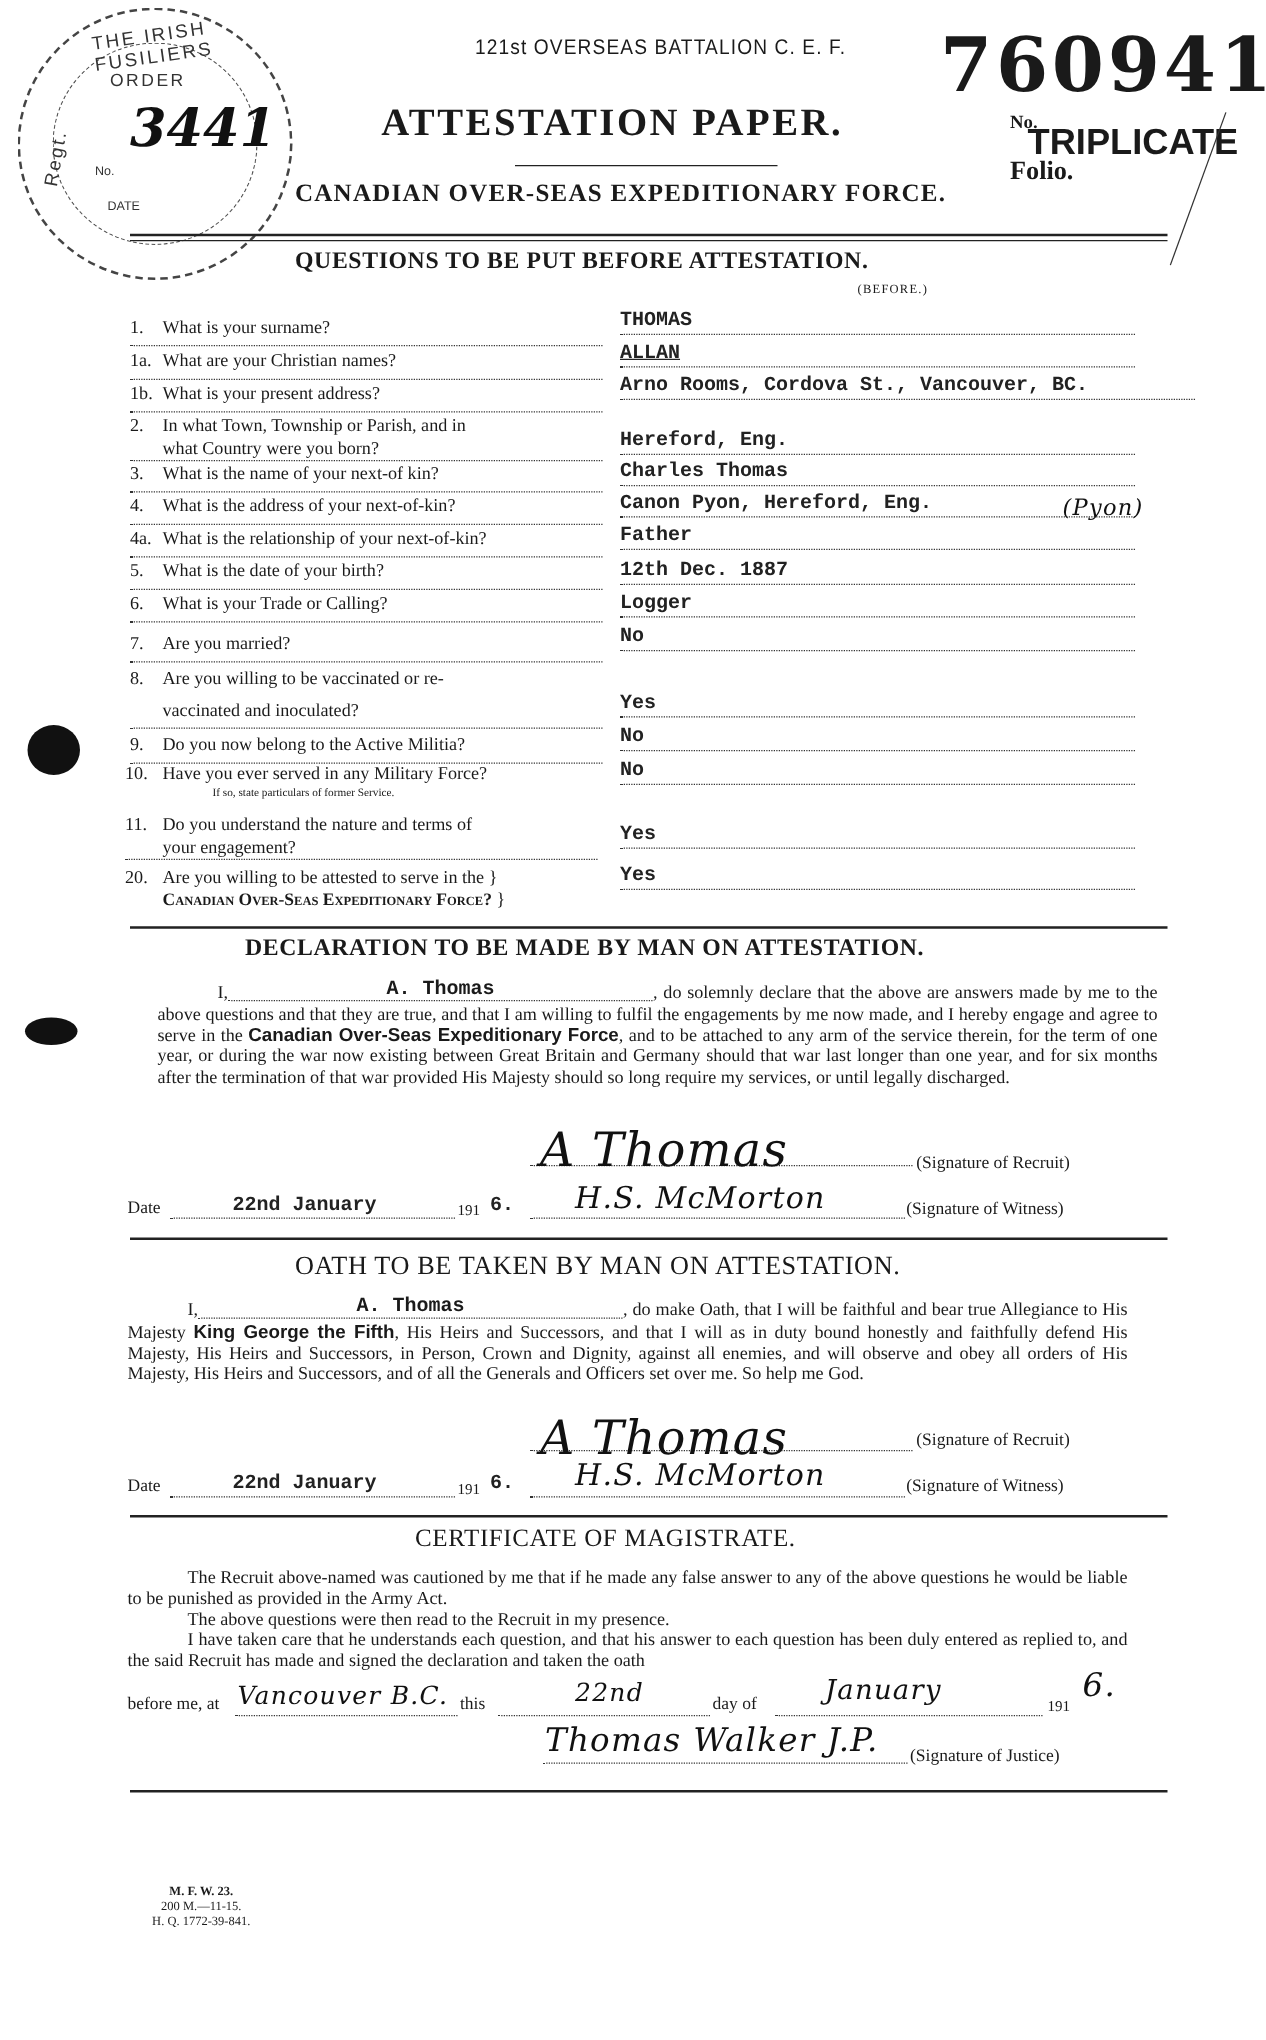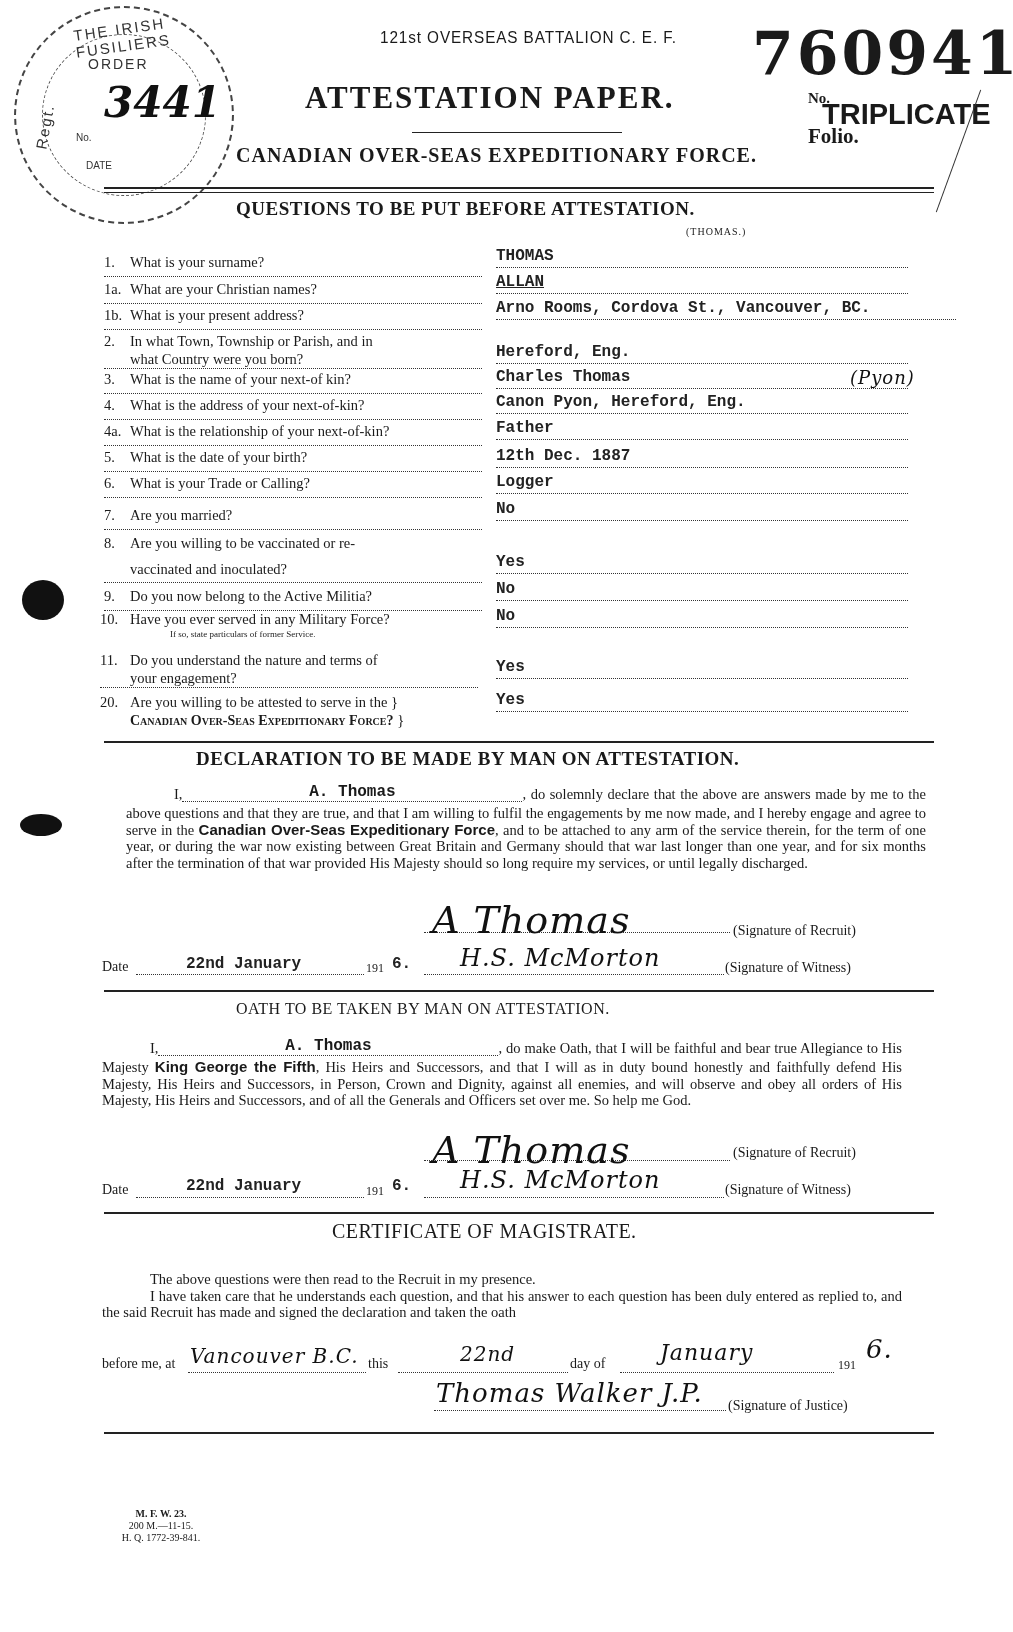--- a/index.html
+++ b/index.html
@@ -77,42 +77,42 @@
 <div class="abs regno">760941</div>
 <div class="abs no-label">No.</div>
 <div class="abs triplicate">TRIPLICATE</div>
 <div class="abs folio-label">Folio.</div>
 <div class="slash" style="left:958px; top:86px; height:130px; transform: rotate(20deg);"></div>
 
 <div class="rule" style="left:104px; top:187px; width:830px;"></div>
 <div class="rule thin" style="left:104px; top:192px; width:830px;"></div>
 
 <div class="abs section-h" style="left:236px; top:198px;">QUESTIONS TO BE PUT BEFORE ATTESTATION.</div>
-<div class="abs answers-lbl">(THOMAS.)</div>
+<div class="abs answers-lbl">(BEFORE.)</div>
 
 <div>
 
   <div class="q dots" style="top:249px;"><span class="n">1.</span><span>What is your surname?</span></div>
   <div class="ans typed dots" style="top:246px;">THOMAS</div>
 
   <div class="q dots" style="top:276px;"><span class="n">1a.</span><span>What are your Christian names?</span></div>
   <div class="ans typed dots" style="top:272px; text-decoration: underline;">ALLAN</div>
 
   <div class="q dots" style="top:302px;"><span class="n">1b.</span><span>What is your present address?</span></div>
   <div class="ans typed dots" style="top:298px; width:460px; white-space:nowrap;">Arno Rooms, Cordova St., Vancouver, BC.</div>
 
   <div class="q two dots" style="top:332px;"><span class="n">2.</span><span>In what Town, Township or Parish, and in</span><br><span style="padding-left:26px;">what Country were you born?</span></div>
   <div class="ans typed dots" style="top:342px;">Hereford, Eng.</div>
 
   <div class="q dots" style="top:366px;"><span class="n">3.</span><span>What is the name of your next-of kin?</span></div>
   <div class="ans typed dots" style="top:367px;">Charles Thomas</div>
 
   <div class="q dots" style="top:392px;"><span class="n">4.</span><span>What is the address of your next-of-kin?</span></div>
   <div class="ans typed dots" style="top:392px;">Canon Pyon, Hereford, Eng.</div>
-  <div class="sig" style="left:850px; top:367px; font-size:18px;">(Pyon)</div>
+  <div class="sig" style="left:850px; top:396px; font-size:18px;">(Pyon)</div>
 
   <div class="q dots" style="top:418px;"><span class="n">4a.</span><span>What is the relationship of your next-of-kin?</span></div>
   <div class="ans typed dots" style="top:418px;">Father</div>
 
   <div class="q dots" style="top:444px;"><span class="n">5.</span><span>What is the date of your birth?</span></div>
   <div class="ans typed dots" style="top:446px;">12th Dec. 1887</div>
 
   <div class="q dots" style="top:470px;"><span class="n">6.</span><span>What is your Trade or Calling?</span></div>
   <div class="ans typed dots" style="top:472px;">Logger</div>
 
@@ -150,21 +150,21 @@
 <div class="sigdots" style="left:136px; top:974px; width:228px;"></div>
 <div class="sigline typed" style="left:186px; top:955px; font-size:16px;">22nd January</div>
 <div class="sigline" style="left:366px; top:961px; font-size:12px;">191</div>
 <div class="sigline typed" style="left:392px; top:955px; font-size:16px;">6.</div>
 <div class="sigdots" style="left:424px; top:974px; width:300px;"></div>
 <div class="sig" style="left:460px; top:944px; font-size:24px;">H.S. McMorton</div>
 <div class="sigline" style="left:725px; top:960px;">(Signature of Witness)</div>
 
 <div class="rule" style="left:104px; top:990px; width:830px;"></div>
 
-<div class="abs section-h" style="left:236px; top:1000px; font-weight:normal; font-size:16px;">OATH TO BE TAKEN BY MAN ON ATTESTATION.</div>
+<div class="abs section-h" style="left:236px; top:1000px; font-weight:normal; font-size:21px;">OATH TO BE TAKEN BY MAN ON ATTESTATION.</div>
 <div class="para" style="top:1040px;">
   <span class="indent"></span><span>I,</span><span class="fill">A. Thomas</span><span>, do make Oath, that I will be faithful and bear true Allegiance to His Majesty </span><b>King George the Fifth</b><span>, His Heirs and Successors, and that I will as in duty bound honestly and faithfully defend His Majesty, His Heirs and Successors, in Person, Crown and Dignity, against all enemies, and will observe and obey all orders of His Majesty, His Heirs and Successors, and of all the Generals and Officers set over me.   So help me God.</span>
 </div>
 
 <div class="sigdots" style="left:424px; top:1160px; width:306px;"></div>
 <div class="sig" style="left:432px; top:1128px;">A Thomas</div>
 <div class="sigline" style="left:733px; top:1145px;">(Signature of Recruit)</div>
 
 <div class="sigline" style="left:102px; top:1182px;">Date</div>
 <div class="sigdots" style="left:136px; top:1197px; width:228px;"></div>
@@ -172,21 +172,21 @@
 <div class="sigline" style="left:366px; top:1184px; font-size:12px;">191</div>
 <div class="sigline typed" style="left:392px; top:1177px; font-size:16px;">6.</div>
 <div class="sigdots" style="left:424px; top:1197px; width:300px;"></div>
 <div class="sig" style="left:460px; top:1166px; font-size:24px;">H.S. McMorton</div>
 <div class="sigline" style="left:725px; top:1182px;">(Signature of Witness)</div>
 
 <div class="rule" style="left:104px; top:1212px; width:830px;"></div>
 
 <div class="abs section-h" style="left:332px; top:1220px; font-weight:normal; font-size:20px;">CERTIFICATE OF MAGISTRATE.</div>
 <div class="para" style="top:1254px;">
-  <span class="indent"></span><br>
+  <span class="indent"></span><span>The Recruit above-named was cautioned by me that if he made any false answer to any of the above questions he would be liable to be punished as provided in the Army Act.</span><br>
   <span class="indent"></span><span>The above questions were then read to the Recruit in my presence.</span><br>
   <span class="indent"></span><span>I have taken care that he understands each question, and that his answer to each question has been duly entered as replied to, and the said Recruit has made and signed the declaration and taken the oath</span>
 </div>
 
 <div class="sigline" style="left:102px; top:1356px;">before me, at</div>
 <div class="sigdots" style="left:188px; top:1372px; width:178px;"></div>
 <div class="sig" style="left:190px; top:1344px; font-size:20px;">Vancouver B.C.</div>
 <div class="sigline" style="left:368px; top:1356px;">this</div>
 <div class="sigdots" style="left:398px; top:1372px; width:170px;"></div>
 <div class="sig" style="left:460px; top:1342px; font-size:20px;">22nd</div>

